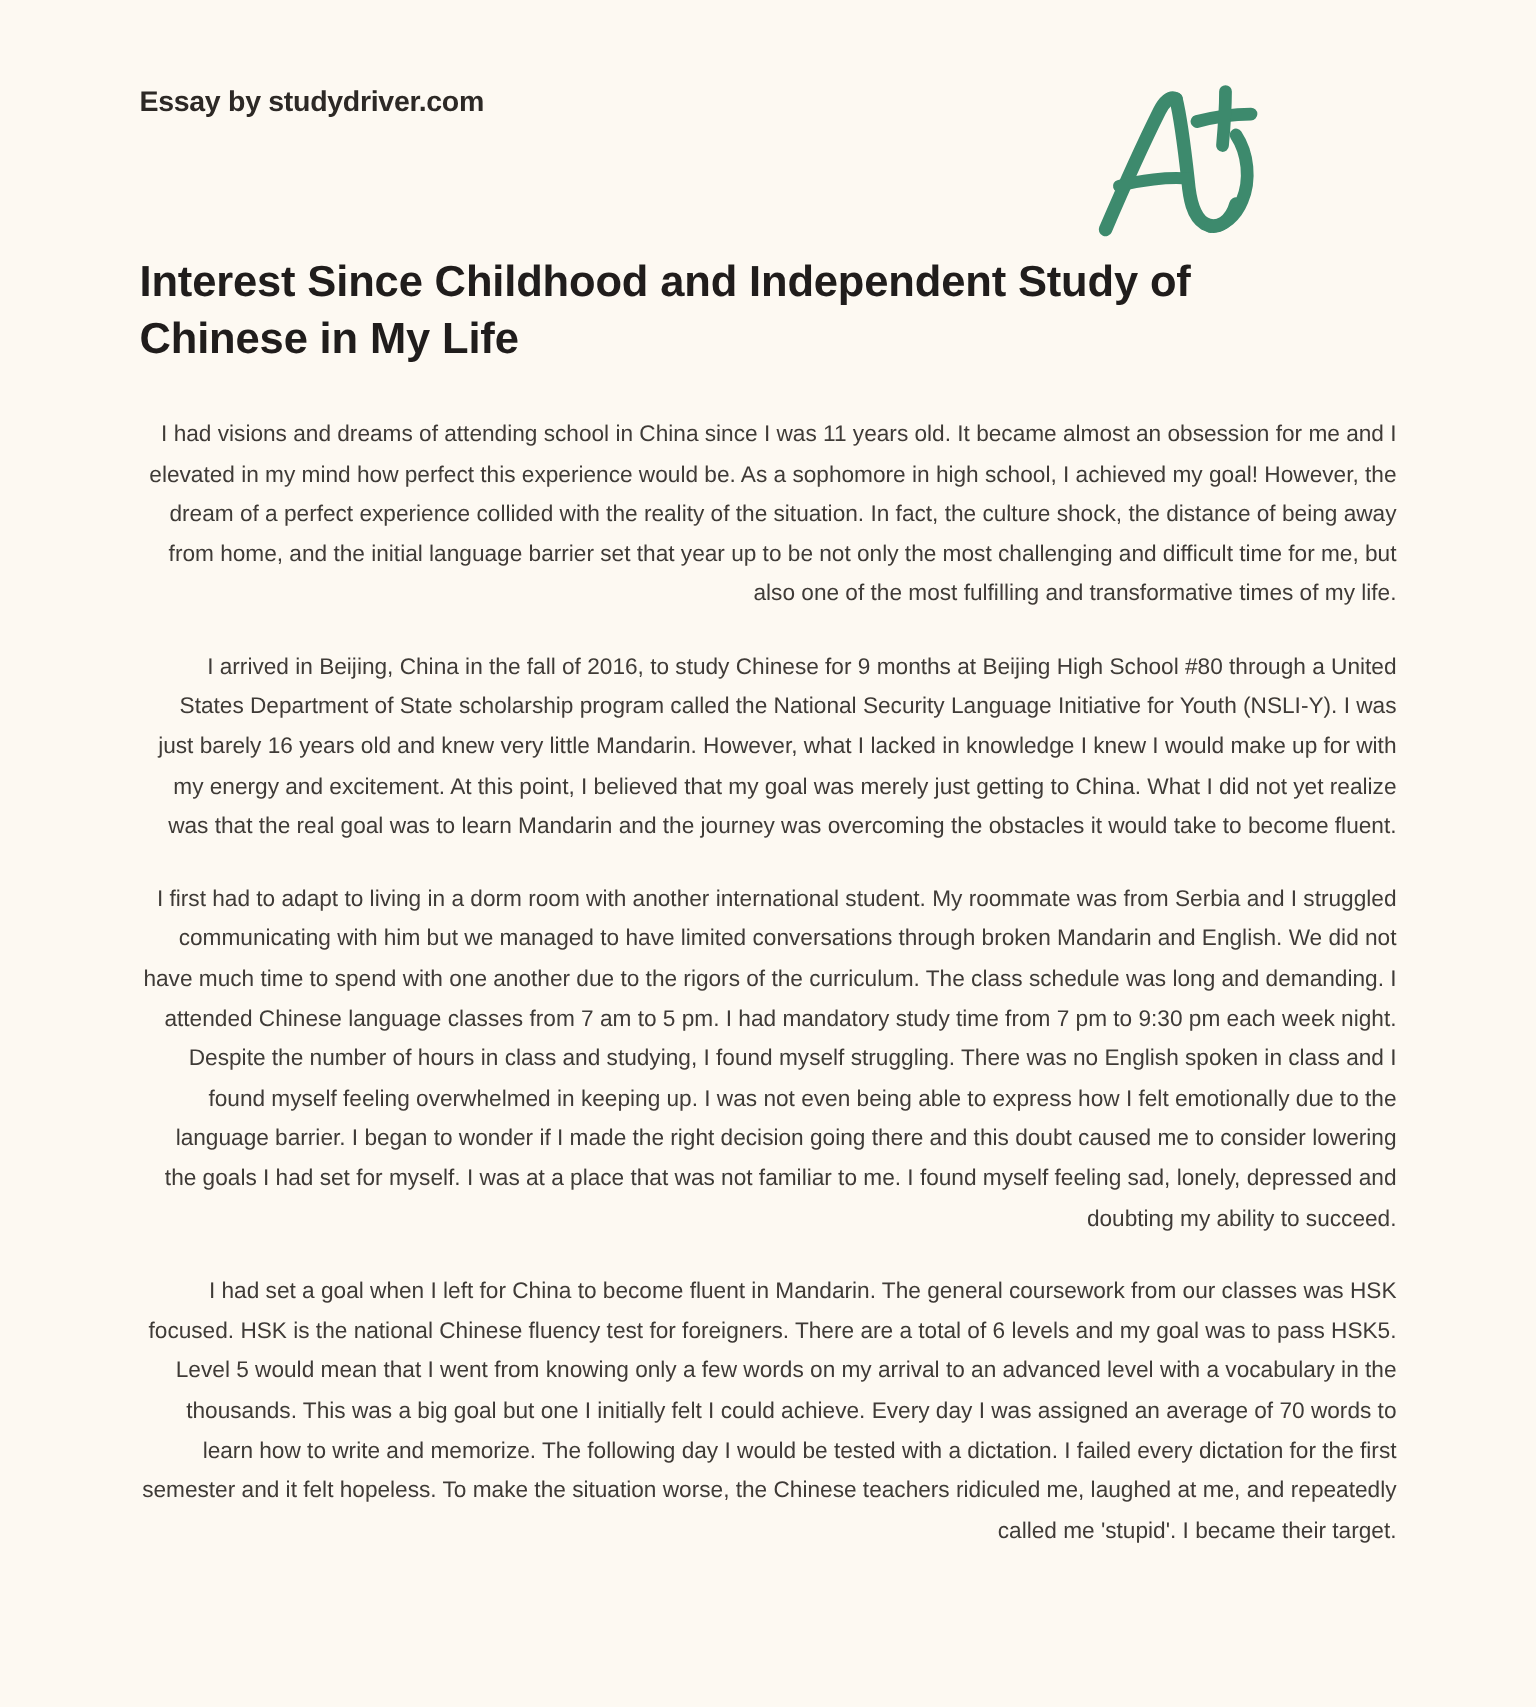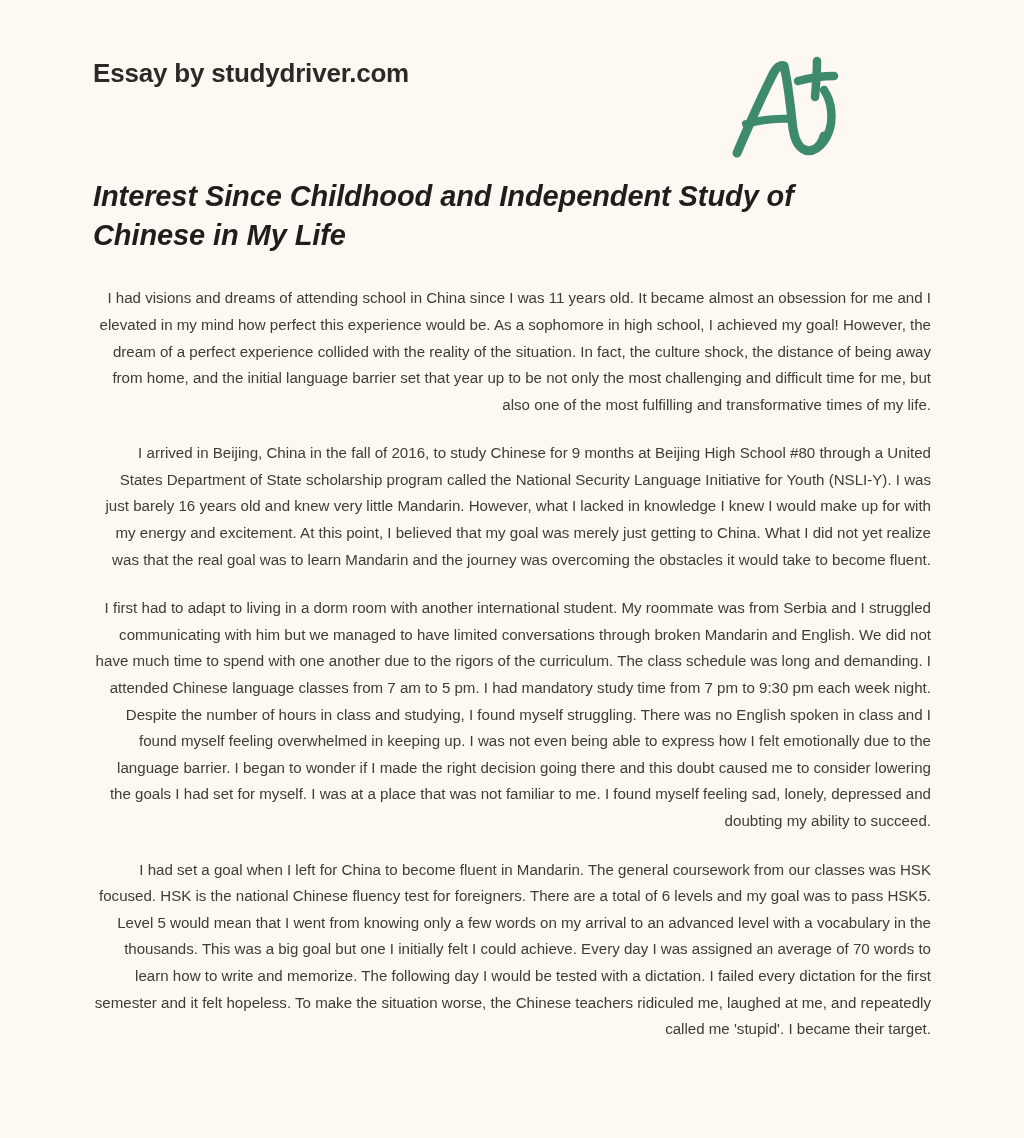--- a/index.html
+++ b/index.html
@@ -24,21 +24,21 @@
     padding: 0 93px;
   }
 
   
   .header {
     position: relative;
     padding-top: 58px;
   }
 
   .brand-title {
-    font-size: 26px;
+    font-size: 19px;
     font-weight: bold;
     color: #2d2926;
     letter-spacing: -0.2px;
     line-height: 1.2;
     margin: 0;
   }
 
   .source-line {
     margin-top: 17px;
     font-size: 14.5px;
@@ -71,21 +71,20 @@
   
   .doc-title {
     margin: 0;
     padding-top: 88px;
     font-size: 29px;
     font-weight: bold;
     line-height: 1.33;
     color: #201d1c;
     letter-spacing: -0.1px;
     max-width: 790px;
-    font-style: italic;
   }
 
   
   .body-copy {
     padding-top: 31px;
   }
 
   .body-copy p {
     margin: 0 0 22px 0;
     font-size: 15.1px;

